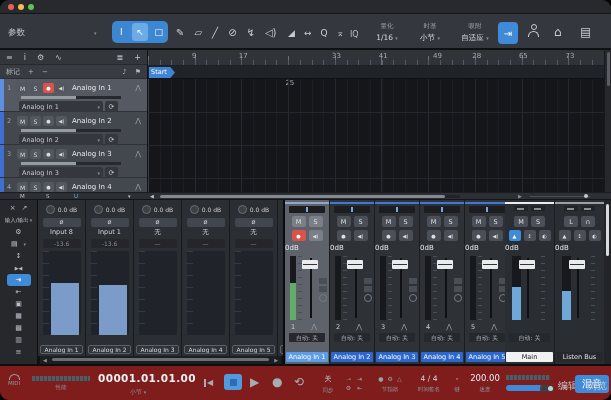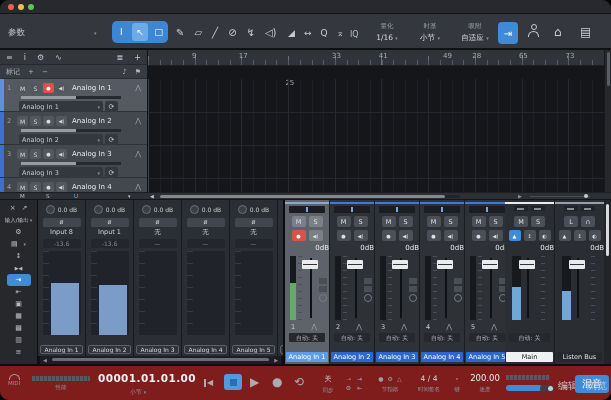--- a/index.html
+++ b/index.html
@@ -113,21 +113,21 @@
 .cpan.bus{background:none;display:flex;gap:3px;justify-content:center}
 .mini{width:14px;height:5px;background:#202328;position:relative}
 .mini:after{content:"";position:absolute;left:3px;top:1.5px;width:7px;height:2px;background:#8a8f96}
 .crow{display:flex;justify-content:center;gap:3px;margin-top:3px}
 .cbtn{width:14px;height:11px;background:#4b4f57;border-radius:2px;font-size:6.5px;color:#dde0e4;display:flex;align-items:center;justify-content:center}
 .sel .cbtn{background:#7a7f88}
 .csm{font-size:5px}
 .cbtn.armed{background:#d9534b;color:#fff}
 .cbtn.ractive{background:#3f8bd8;color:#fff}
 .bus3 .cbtn{width:12px}
-.cvol{margin-top:3px;text-align:right;font-size:7px;color:#e8eaec;height:9px}
+.cvol{margin-top:3px;text-align:left;font-size:7px;color:#e8eaec;height:9px}
 .cfader{position:relative;height:68px;margin-top:1px}
 .cmeter{position:absolute;left:5px;top:2px;bottom:2px;width:6px;background:#17191d}
 .busstrip .cmeter{left:7px;width:9px}
 .cfill{position:absolute;left:0;right:0;bottom:0}
 .cfill.green{background:#61ad67}
 .cfill.blue{background:#6fa8d8}
 .cscale{position:absolute;left:13px;top:2px;bottom:2px;width:4px;background:repeating-linear-gradient(180deg,#4a4e55 0 1px,transparent 1px 7px)}
 .busstrip .cscale{left:36px}
 .ctrack{position:absolute;left:25px;top:4px;bottom:4px;width:2px;background:#101114}
 .ccap{position:absolute;left:17px;top:6px;width:16px;height:9px;background:#e9ebed;border-radius:1px}
@@ -366,28 +366,31 @@
         <span class="ruler-num" style="left: 44px;">9</span>
 
         <span class="ruler-num" style="left: 90.7px;">17</span>
 
         <span class="ruler-num" style="left: 137.4px; margin-top: 27px;">25</span>
 
         <span class="ruler-num" style="left: 184.1px;">33</span>
 
         <span class="ruler-num" style="left: 230.8px;">41</span>
 
-        <span class="ruler-num" style="left: 295px;">49</span>
+        <span class="ruler-num" style="left: 285px;">49</span>
 
         <span class="ruler-num" style="left: 324.2px;">28</span>
 
         <span class="ruler-num" style="left: 370.9px;">65</span>
 
         <span class="ruler-num" style="left: 417.6px;">73</span>
 
+    </div>
+    <div class="markerlane">
+      <div class="startflag">Start</div>
     </div>
     <div class="arrbody">
       <div class="playhead"></div>
       <div class="laneline" style="top:33px"></div>
       <div class="laneline" style="top:66px"></div>
       <div class="laneline" style="top:99px"></div>
     </div>
   </div>
   <div id="arrvscroll">
       <div class="thumbv"></div>

